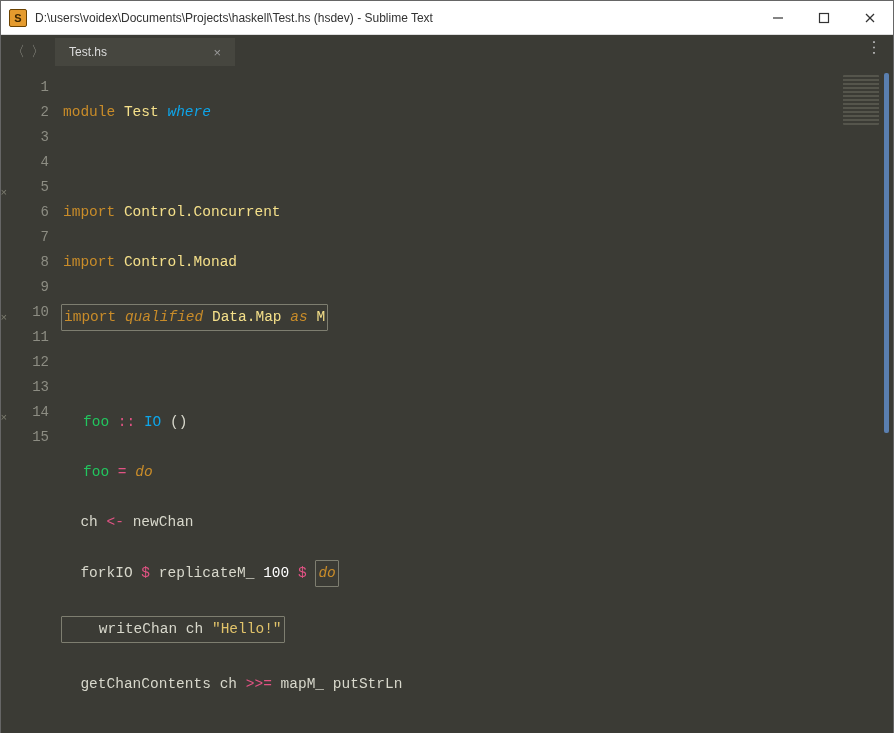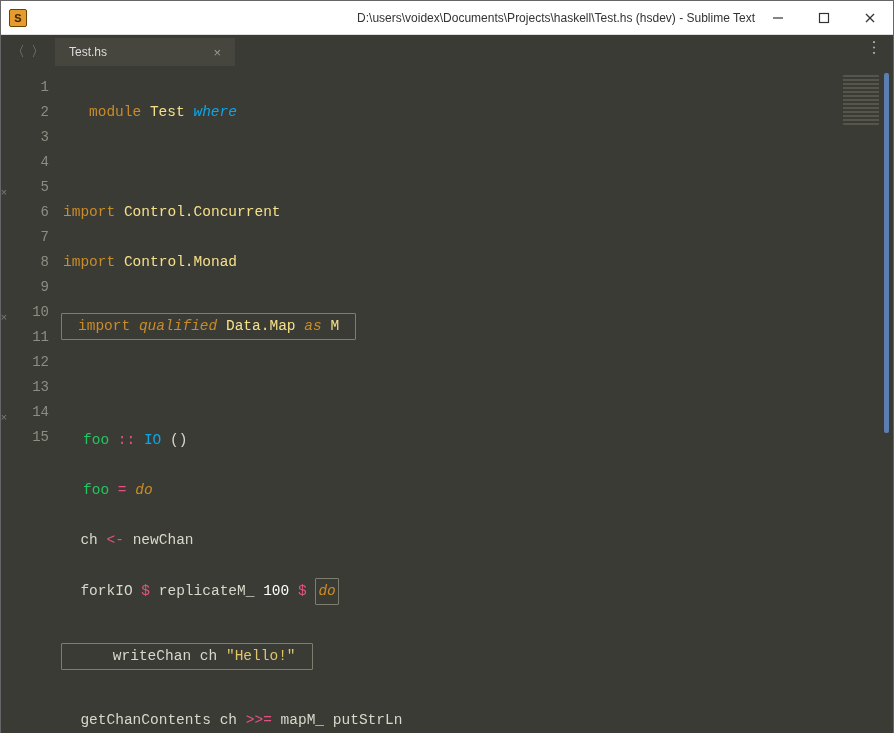--- a/index.html
+++ b/index.html
@@ -10,21 +10,21 @@
 
   .titlebar {
     height: 34px; background: #fff; display: flex; align-items: center;
     border-bottom: 1px solid #ddd; user-select: none;
   }
   .titlebar .appicon {
     width: 18px; height: 18px; margin: 0 8px; background: #e59b2e; border: 1px solid #6b4200;
     border-radius: 2px; display: flex; align-items: center; justify-content: center;
     font-size: 11px; font-weight: 700; color: #3d2600;
   }
-  .titlebar .title { flex: 1; font-size: 12px; color: #333; text-align: right; }
+  .titlebar .title { flex: 1; font-size: 12px; color: #333; }
   .titlebar .winbtns { display: flex; }
   .titlebar .winbtn {
     width: 46px; height: 34px; display: flex; align-items: center; justify-content: center;
     color: #555; cursor: pointer;
   }
   .winbtn svg { width: 12px; height: 12px; stroke: #333; stroke-width: 1.2; fill: none; }
 
   .app-body { flex: 1; background: #3b3b35; display: flex; flex-direction: column; color: #ccc; }
 
   .tabstrip {
@@ -47,38 +47,38 @@
   }
   .gutter .ln { position: relative; }
   .gutter .ln .mark {
     position: absolute; left: -2px; top: 6px; width: 8px; height: 8px; color: #7d7d70; font-size: 11px;
   }
 
   .code {
     flex: 1; padding: 6px 0 0 4px; font-size: 14.5px; line-height: 25px; white-space: pre;
     position: relative; color: #d8d8cc;
   }
-  .kw-mod { color: #c98c29; margin-left: 26px; }
+  .kw-mod { color: #c98c29; }
   .kw-imp { color: #c98c29; }
   .kw-qual { color: #c98c29; font-style: italic; }
   .kw-as  { color: #c98c29; font-style: italic; }
   .kw-where { color: #0ea5e9; font-style: italic; }
   .kw-do  { color: #c98c29; font-style: italic; }
   .module-name { color: #f5e08a; }
   .type { color: #0ea5e9; }
   .ident { color: #d8d8cc; }
   .fn-def { color: #22c55e; margin-left: 20px; }
   .op { color: #e25384; }
   .sig { color: #e25384; }
   .num { color: #ffffff; }
   .str { color: #e1c36a; }
   .paren { color: #d8d8cc; }
 
   .box {
-    display: inline-block; border: 1px solid #7e7e70; padding: 0 16px; border-radius: 1px; margin: 13px -2px;
+    display: inline-block; border: 1px solid #7e7e70; padding: 0 2px; border-radius: 1px; margin: 4px -2px;
   }
   .box2 { display: inline-block; border: 1px solid #7e7e70; padding: 0 2px; border-radius: 1px; }
 
   .minimap {
     position: absolute; top: 6px; right: 14px; width: 36px; height: 50px;
     background: repeating-linear-gradient(
       to bottom,
       #6b6b5f 0 2px, transparent 2px 4px
     ), #3b3b35;
     opacity: 0.55; border-radius: 1px;

